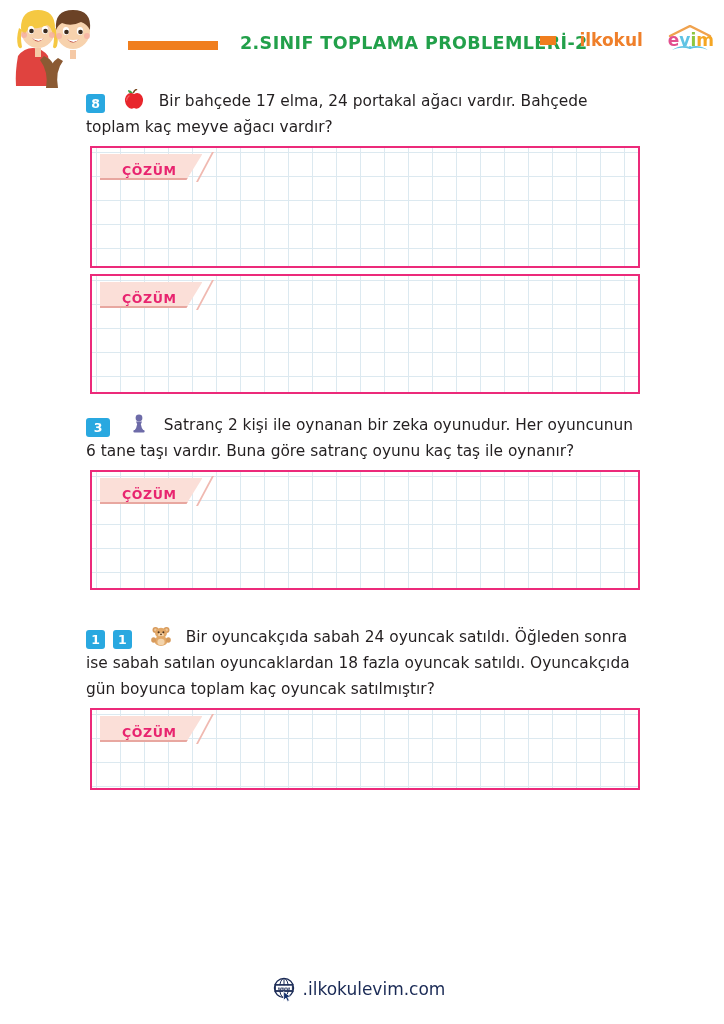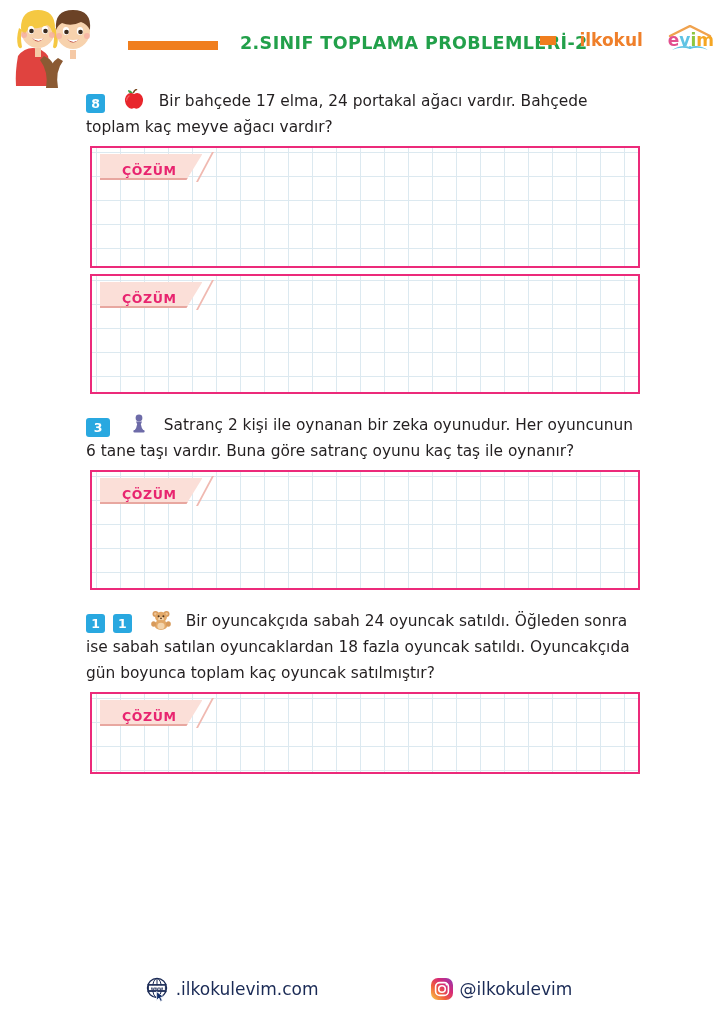--- a/index.html
+++ b/index.html
@@ -286,21 +286,21 @@
         </svg>
       </span>
       <span>Satranç 2 kişi ile oynanan bir zeka oyunudur. Her oyuncunun 6 tane taşı vardır. Buna göre satranç oyunu kaç taş ile oynanır?</span>
     </div>
   </div>
   <div class="solution-box" style="height:120px">
     <div class="cozum-tag">ÇÖZÜM</div>
     <div class="cozum-slash" style="left:112px"></div>
   </div>
 
-  <div class="problem" style="margin-top:18px">
+  <div class="problem" style="margin-top:34px">
     <div class="q-text">
       <span class="badge">1</span>
       <span class="badge">1</span>
       <span class="q-icon">
         <svg viewBox="0 0 26 21" width="26" height="21">
           <circle cx="7.5" cy="5" r="3" fill="#d79a5b"></circle>
           <circle cx="18.5" cy="5" r="3" fill="#d79a5b"></circle>
           <circle cx="7.5" cy="5" r="1.4" fill="#f0c79a"></circle>
           <circle cx="18.5" cy="5" r="1.4" fill="#f0c79a"></circle>
           <ellipse cx="13" cy="8" rx="6" ry="5.2" fill="#e2a868"></ellipse>
@@ -330,32 +330,13 @@
         <circle cx="12" cy="12" r="9.6" fill="#ffffff" stroke="#1a2a55" stroke-width="1.2"></circle>
         <ellipse cx="12" cy="12" rx="4.4" ry="9.6" fill="none" stroke="#1a2a55" stroke-width="1"></ellipse>
         <path d="M2.6 8.6 h18.8 M2.6 15.4 h18.8 M12 2.4 v19.2" stroke="#1a2a55" stroke-width="1"></path>
         <rect x="3.4" y="9.2" width="17" height="5.4" fill="#ffffff" stroke="#1a2a55" stroke-width="1"></rect>
         <text x="12" y="13.6" font-size="4.6" font-family="DejaVu Sans, sans-serif" font-weight="bold" fill="#1a2a55" text-anchor="middle">www</text>
         <path d="M11.6 15.6 L11.6 24.4 L13.9 22.1 L15.5 25.4 L17.3 24.4 L15.7 21.3 L19 21.1z" fill="#14306b" stroke="#ffffff" stroke-width="0.8"></path>
       </svg>
     </span>
     <span>.ilkokulevim.com</span>
   </div>
-  <div class="footer-item">
-    <span class="footer-icon">
-      <svg viewBox="0 0 26 26" width="26" height="26">
-        <defs>
-          <linearGradient id="ig" x1="0" y1="1" x2="1" y2="0">
-            <stop offset="0%" stop-color="#f9d14a"></stop>
-            <stop offset="35%" stop-color="#f1603c"></stop>
-            <stop offset="65%" stop-color="#d62976"></stop>
-            <stop offset="100%" stop-color="#8a3ab9"></stop>
-          </linearGradient>
-        </defs>
-        <rect x="2" y="2" width="22" height="22" rx="7" fill="url(#ig)"></rect>
-        <rect x="6.6" y="6.6" width="12.8" height="12.8" rx="4.2" fill="none" stroke="#ffffff" stroke-width="1.6"></rect>
-        <circle cx="13" cy="13" r="3.3" fill="none" stroke="#ffffff" stroke-width="1.6"></circle>
-        <circle cx="17.6" cy="8.5" r="1.1" fill="#ffffff"></circle>
-      </svg>
-    </span>
-    <span>@ilkokulevim</span>
-  </div>
 </div>
 
 </body></html>

